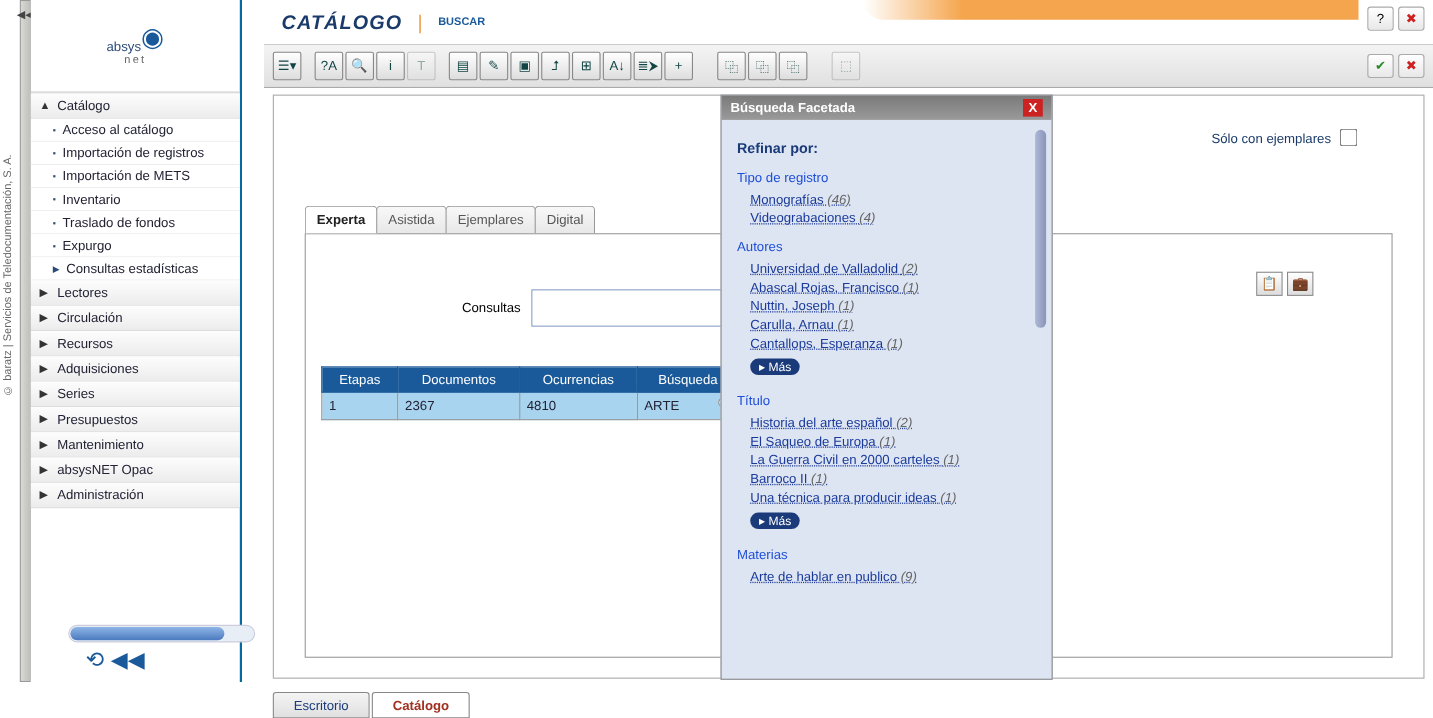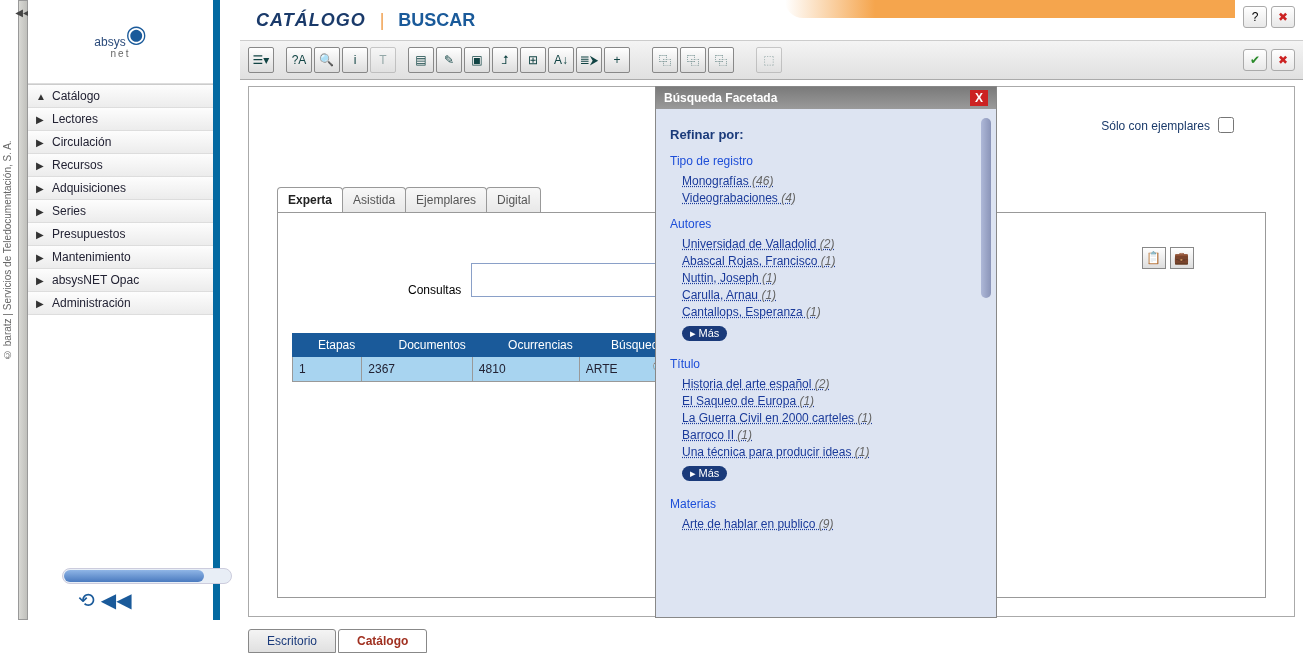--- a/index.html
+++ b/index.html
@@ -1,70 +1,70 @@
 <!DOCTYPE html>
 <html><head>
 <meta charset="utf-8">
 <style>
 *{box-sizing:border-box;margin:0;padding:0;font-family:Verdana,Arial,sans-serif;font-size:12px}
 body{background:#fff;width:1303px;height:653px;overflow:hidden;position:relative}
 .side-text{position:absolute;left:2px;top:20px;width:16px;height:460px;writing-mode:vertical-rl;transform:rotate(180deg);font-size:10px;color:#666;text-align:center}
 .collapse-bar{position:absolute;left:18px;top:0;width:10px;height:620px;background:linear-gradient(to right,#d8d8d4,#c0c0bc);border:1px solid #999;display:flex;align-items:flex-start;justify-content:center;padding-top:6px;cursor:pointer}
 .collapse-bar span{font-size:10px;color:#444}
-.sidebar{position:absolute;left:28px;top:0;width:192px;height:620px;background:#fff;border-right:7px solid #0369a1}
+.sidebar{position:absolute;left:28px;top:0;width:192px;height:620px;background:#fff;border-right:2px solid #0369a1}
 .brand{height:84px;display:flex;align-items:center;justify-content:center;flex-direction:column;border-bottom:1px solid #ddd}
 .brand-logo{font-size:22px;color:#2a4a7a;font-weight:normal}
 .brand-swirl{color:#1a5a9a;font-size:24px;display:inline-block;transform:translateY(-4px)}
 .brand-sub{font-size:10px;color:#666;margin-top:-4px;letter-spacing:2px}
 .menu{border-top:1px solid #ccc}
 .menu-item{padding:4px 8px;border-bottom:1px solid #ddd;background:linear-gradient(#fdfdfd,#ececec);cursor:pointer;display:flex;align-items:center;gap:6px;color:#223}
 .menu-item .arrow{width:10px;display:inline-block;font-size:10px;color:#333}
 .menu-sub{padding:3px 8px 3px 20px;border-bottom:1px solid #eee;background:#fff;cursor:pointer;color:#223;display:flex;align-items:center;gap:6px}
 .menu-sub::before{content:"▪";font-size:8px;color:#2a4a7a}
 .menu-sub.last{padding-left:20px}
 .menu-sub.last::before{content:"▶";font-size:8px}
 .scroll-track{position:absolute;left:34px;bottom:36px;width:170px;height:16px;background:#e8eef6;border-radius:8px;border:1px solid #ccd}
 .scroll-thumb{width:140px;height:12px;margin:1px;background:linear-gradient(#8fb5e6,#4a7abf);border-radius:7px}
 .bottom-icons{position:absolute;left:50px;bottom:8px;display:flex;gap:6px}
 .bottom-icons span{font-size:20px;color:#1a5a9a;cursor:pointer}
 .header{position:absolute;left:240px;top:0;right:0;height:40px;background:#fff;display:flex;align-items:center;padding-left:16px}
 .header-title{font-size:18px;font-weight:bold;color:#1a3a6a;font-style:italic;letter-spacing:1px}
 .header-sep{margin:0 14px;color:#f0a050;font-size:18px}
-.header-action{font-size:18px;font-weight:bold;color:#1a5a9a}
+.header-action{font-size:10px;font-weight:bold;color:#1a5a9a}
 .header-curve{position:absolute;right:68px;top:0;width:500px;height:30px}
 .header-curve::before{content:"";position:absolute;right:0;top:0;width:450px;height:18px;background:linear-gradient(to right,#fff 0%,#f5a54d 20%,#f5a54d 100%);border-radius:0 0 0 22px}
 .header-btns{position:absolute;right:8px;top:6px;display:flex;gap:4px}
 .hbtn{width:24px;height:22px;border:1px solid #aaa;background:linear-gradient(#fff,#e8e8e8);border-radius:3px;display:flex;align-items:center;justify-content:center;cursor:pointer}
 .toolbar{position:absolute;left:240px;top:40px;right:0;height:40px;background:linear-gradient(#f4f4f4,#e0e0e0);border-top:1px solid #ccc;border-bottom:1px solid #aaa;display:flex;align-items:center;padding:0 8px;gap:2px}
 .tbtn{width:26px;height:26px;border:1px solid #888;background:linear-gradient(#fff,#ddd);border-radius:2px;display:flex;align-items:center;justify-content:center;cursor:pointer;font-size:12px;color:#144}
 .tsep{width:8px}
 .toolbar .right{margin-left:auto;display:flex;gap:4px}
 .content{position:absolute;left:248px;top:86px;right:8px;bottom:36px;border:1px solid #aaa;background:#fff}
 .solo{position:absolute;right:60px;top:30px;display:flex;align-items:flex-end;gap:8px;color:#1a3a6a;font-size:13px}
 .solo input{width:16px;height:16px}
 .tabs{position:absolute;left:28px;top:100px;display:flex}
 .tab{padding:5px 10px;border:1px solid #999;border-bottom:none;background:linear-gradient(#f8f8f8,#e8e8e8);border-radius:4px 4px 0 0;margin-right:-1px;color:#555;cursor:pointer}
 .tab.active{background:#fff;font-weight:bold;color:#222;position:relative;z-index:2}
 .panel{position:absolute;left:28px;top:125px;right:28px;bottom:18px;border:1px solid #999;background:#fff}
-.consultas-row{position:absolute;left:130px;top:50px;display:flex;align-items:flex-end;gap:10px}
+.consultas-row{position:absolute;left:142px;top:50px;display:flex;align-items:center;gap:10px}
 .consultas-row input{width:320px;height:34px;border:1px solid #8aa0c8;padding:4px}
 .paste-icons{position:absolute;right:100px;top:160px;display:flex;gap:4px}
 .pbtn{width:24px;height:22px;border:1px solid #888;background:linear-gradient(#fff,#ddd);display:flex;align-items:center;justify-content:center;cursor:pointer}
 .table-wrap{position:absolute;left:14px;top:120px;width:380px}
 .tbl{width:100%;border-collapse:collapse}
-.tbl th{background:#1a5a9a;color:#fff;padding:4px 6px;text-align:right;border:1px solid #1a5a9a;font-weight:normal}
+.tbl th{background:#1a5a9a;color:#fff;padding:4px 6px;text-align:center;border:1px solid #1a5a9a;font-weight:normal}
 .tbl td{background:#a8d4f0;padding:5px 6px;border:1px solid #999;color:#223}
 .tbl td:last-child{position:relative}
 .search-mini{position:absolute;right:4px;top:4px;font-size:12px;color:#2a7a2a}
 .right-table{position:absolute;right:40px;top:220px;width:230px}
 .rtbl{width:100%;border-collapse:collapse;border:1px solid #999}
 .rtbl th{background:#1a5a9a;color:#fff;padding:4px;text-align:left;font-weight:normal}
 .rtbl th .icon-h{display:inline-block;width:16px;height:14px;background:#eee;border:1px solid #999;margin-right:4px;vertical-align:middle}
 .rtbl td{background:#a8d4f0;padding:5px;color:#223}
-.facet{position:absolute;left:655px;top:86px;width:342px;height:532px;background:#dde4f2;border:1px solid #888;z-index:50}
+.facet{position:absolute;left:655px;top:86px;width:302px;height:532px;background:#dde4f2;border:1px solid #888;z-index:50}
 .facet-head{height:22px;background:linear-gradient(#7a7a7a,#9a9a9a);color:#fff;font-weight:bold;padding:3px 8px;display:flex;align-items:center;justify-content:space-between}
 .facet-close{width:18px;height:16px;background:#c22;color:#fff;display:flex;align-items:center;justify-content:center;cursor:pointer;font-weight:bold}
 .facet-body{padding:10px 14px;height:506px;overflow:hidden;position:relative}
 .facet-scroll{position:absolute;right:4px;top:8px;width:12px;height:490px;background:#dde4f2}
 .facet-thumb{width:10px;height:180px;background:linear-gradient(to right,#aeb8d8,#8a94b8);border-radius:6px;margin:1px}
 .facet-h{color:#1a3a7a;font-weight:bold;margin:8px 0 10px;font-size:13px}
 .facet-section{color:#1d4ed8;margin:12px 0 6px;font-size:12px}
 .facet-link{color:#1a3a9a;text-decoration:underline dotted;cursor:pointer;display:block;margin:3px 0 3px 12px;font-size:12px}
 .facet-link i{color:#666;}
 .mas{display:inline-block;background:#1a3a7a;color:#fff;border-radius:9px;padding:1px 8px;font-size:11px;margin:4px 0 4px 12px;cursor:pointer}
@@ -82,20 +82,29 @@
 
 <div class="sidebar">
   <div class="brand">
     <div class="brand-logo"><span>absys</span><span class="brand-swirl">◉</span></div>
     <div class="brand-sub">net</div>
   </div>
   <div class="menu">
     <div class="menu-item">
         <span class="arrow">▲</span>
         <span>Catálogo</span>
+      </div>
+    <div id="sub-items">
+        <div class="menu-sub">Acceso al catálogo</div>
+        <div class="menu-sub">Importación de registros</div>
+        <div class="menu-sub">Importación de METS</div>
+        <div class="menu-sub">Inventario</div>
+        <div class="menu-sub">Traslado de fondos</div>
+        <div class="menu-sub">Expurgo</div>
+        <div class="menu-sub last">Consultas estadísticas</div>
       </div>
     <div id="main-items">
         <div class="menu-item"><span class="arrow">▶</span>Lectores</div>
         <div class="menu-item"><span class="arrow">▶</span>Circulación</div>
         <div class="menu-item"><span class="arrow">▶</span>Recursos</div>
         <div class="menu-item"><span class="arrow">▶</span>Adquisiciones</div>
         <div class="menu-item"><span class="arrow">▶</span>Series</div>
         <div class="menu-item"><span class="arrow">▶</span>Presupuestos</div>
         <div class="menu-item"><span class="arrow">▶</span>Mantenimiento</div>
         <div class="menu-item"><span class="arrow">▶</span>absysNET Opac</div>

